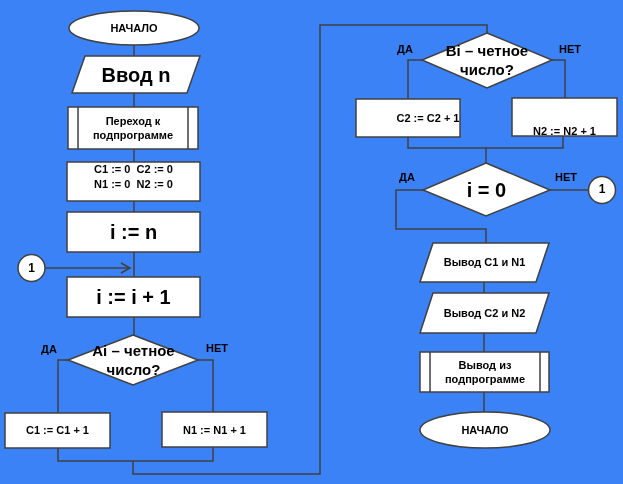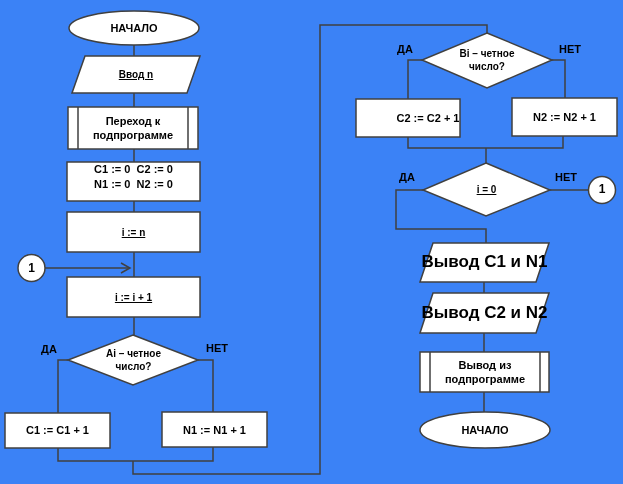--- a/index.html
+++ b/index.html
@@ -2,24 +2,24 @@
 <html><head>
 <meta charset="utf-8">
 <style>
   html,body{margin:0;padding:0;background:#fff;}
   .canvas{position:relative;width:623px;height:484px;background:#3b82f6;overflow:hidden;
           font-family:"Liberation Sans",sans-serif;}
   .canvas svg{position:absolute;left:0;top:0;}
   .lbl{position:absolute;display:flex;align-items:center;justify-content:center;
        text-align:center;font-weight:bold;color:#000;font-size:11px;line-height:1.3;
        white-space:pre;}
-  .f14{font-size:10px;text-decoration:underline;}
+  .f14{font-size:20px;}
   .f12{font-size:12px;}
-  .f10{font-size:10px;}
-  .f11b{font-size:17px;}
+  .f10{font-size:15px;}
+  .f11b{font-size:11px;}
 </style>
 </head>
 <body>
 
 <div class="canvas">
 
   <svg width="623" height="484" viewBox="0 0 623 484">
 
     <g stroke="#404040" stroke-width="1.5" fill="none">
       <path d="M134 45 V56"></path>
@@ -83,21 +83,21 @@
 число?</div>
   <div class="lbl" style="left:34px;top:342px;width:30px;height:14px;">ДА</div>
   <div class="lbl" style="left:198px;top:341px;width:38px;height:14px;">НЕТ</div>
   <div class="lbl" style="left:5px;top:413px;width:105px;height:35px;">C1 := C1 + 1</div>
   <div class="lbl" style="left:162px;top:412px;width:105px;height:36px;">N1 := N1 + 1</div>
   <div class="lbl f10" style="left:427px;top:36px;width:120px;height:48px;">Bi – четное
 число?</div>
   <div class="lbl" style="left:390px;top:42px;width:30px;height:14px;">ДА</div>
   <div class="lbl" style="left:551px;top:42px;width:38px;height:14px;">НЕТ</div>
   <div class="lbl" style="left:356px;top:99px;width:104px;height:38px;padding-left:20px;">C2 := C2 + 1</div>
-  <div class="lbl" style="left:512px;top:98px;width:105px;height:38px;">N2 := N2 + 1</div>
+  <div class="lbl" style="left:512px;top:112px;width:105px;height:38px;">N2 := N2 + 1</div>
   <div class="lbl f14" style="left:423px;top:163px;width:127px;height:53px;">i = 0</div>
   <div class="lbl" style="left:392px;top:170px;width:30px;height:14px;">ДА</div>
   <div class="lbl" style="left:547px;top:170px;width:38px;height:14px;">НЕТ</div>
   <div class="lbl f12" style="left:588px;top:176px;width:28px;height:28px;">1</div>
   <div class="lbl f11b" style="left:420px;top:243px;width:129px;height:39px;">Вывод C1 и N1</div>
   <div class="lbl f11b" style="left:420px;top:293px;width:129px;height:40px;">Вывод C2 и N2</div>
   <div class="lbl" style="left:430px;top:352px;width:110px;height:40px;">Вывод из
 подпрограмме</div>
   <div class="lbl" style="left:420px;top:413px;width:130px;height:35px;">НАЧАЛО</div>
 

